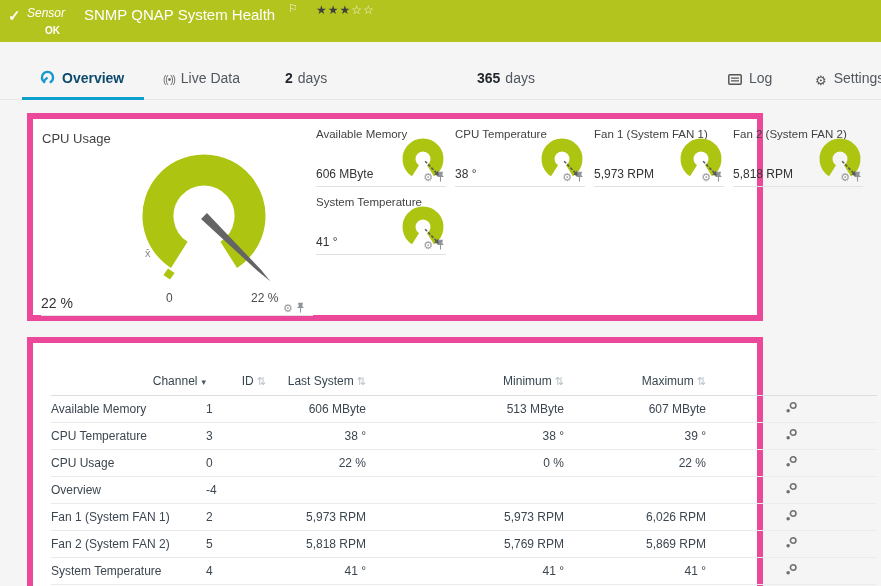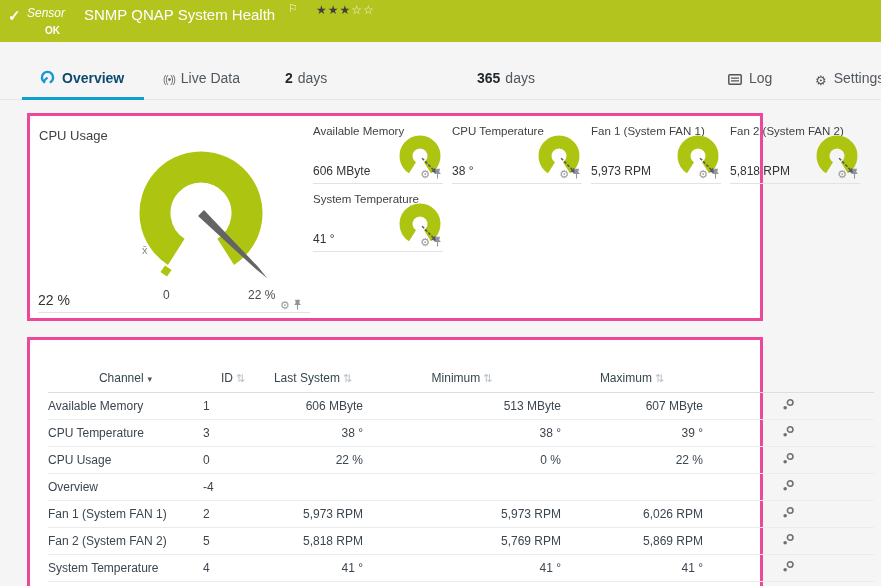--- a/index.html
+++ b/index.html
@@ -32,21 +32,21 @@
   }
   .tab { position:absolute; top:0; height:44px; line-height:44px; font-size:14px;
          color:#50575e; cursor:pointer; white-space:nowrap; }
   .tab .num { font-weight:bold; color:#23282d; margin-right:5px; }
   .tab .ticon { display:inline-block; vertical-align:-2px; margin-right:7px; }
   .tab .ticon-text { font-size:10px; color:#6a6a6a; letter-spacing:-1px; margin-right:6px; }
   .tab.active { color:#0c4a6e; font-weight:bold; }
   .tab-underline { position:absolute; left:22px; top:97px; width:122px; height:3px; background:#0da0cd; }
 
   
-  .panel { position:absolute; left:27px; width:736px; background:#fff; border:3px solid #ec4899; }
+  .panel { position:absolute; left:27px; width:736px; background:#fff; border:6px solid #ec4899; }
   .panel.gaugepanel { top:113px; height:208px; }
   .panel.tablepanel { top:337px; height:300px; }
 
   
   .bigtitle { position:absolute; left:9px; top:12px; font-size:13px; color:#424242; }
   .biggauge { position:absolute; left:96px; top:24px; }
   .meanlbl  { position:absolute; left:112px; top:128px; font-size:11px; color:#8a8a8a; }
   .scale0   { position:absolute; left:133px; top:172px; font-size:12px; color:#4a4a4a; }
   .scaleEnd { position:absolute; left:218px; top:172px; font-size:12px; color:#4a4a4a; }
   .bigval   { position:absolute; left:8px;  top:176px; font-size:14px; color:#333; }
@@ -58,21 +58,21 @@
 
   
   .scell { position:absolute; width:130px; height:61px; border-bottom:1px solid #e2e2e2; }
   .scell .stitle { position:absolute; left:0; top:2px; font-size:11.5px; color:#424242; white-space:nowrap; }
   .scell .sval   { position:absolute; left:0; top:41px; font-size:12px; color:#333; }
   .scell svg.sg  { position:absolute; right:0; top:12px; }
   .scell .cellicons { right:1px; bottom:3px; }
 
   
   table.chan { position:absolute; left:18px; top:24px; width:826px; border-collapse:collapse; font-size:12px; }
-  table.chan th { font-weight:normal; color:#37474f; text-align:center; height:28px;
+  table.chan th { font-weight:normal; color:#37474f; text-align:right; height:28px;
                   border-bottom:1px solid #dcdfe2; padding:0; }
   table.chan td { height:27px; border-bottom:1px solid #e9ebed; padding:0; color:#3c4650; }
   .col-id    { text-align:left; }
   .col-num, th.col-num { text-align:right; }
   .col-tools { text-align:center; }
   .sort-desc { color:#4a5560; font-size:9px; margin-left:4px; }
   .sort-both { color:#b8c0c8; font-size:11px; margin-left:3px; }
   .editbtn { display:inline-block; cursor:pointer; line-height:0; }
 </style>
 </head>

